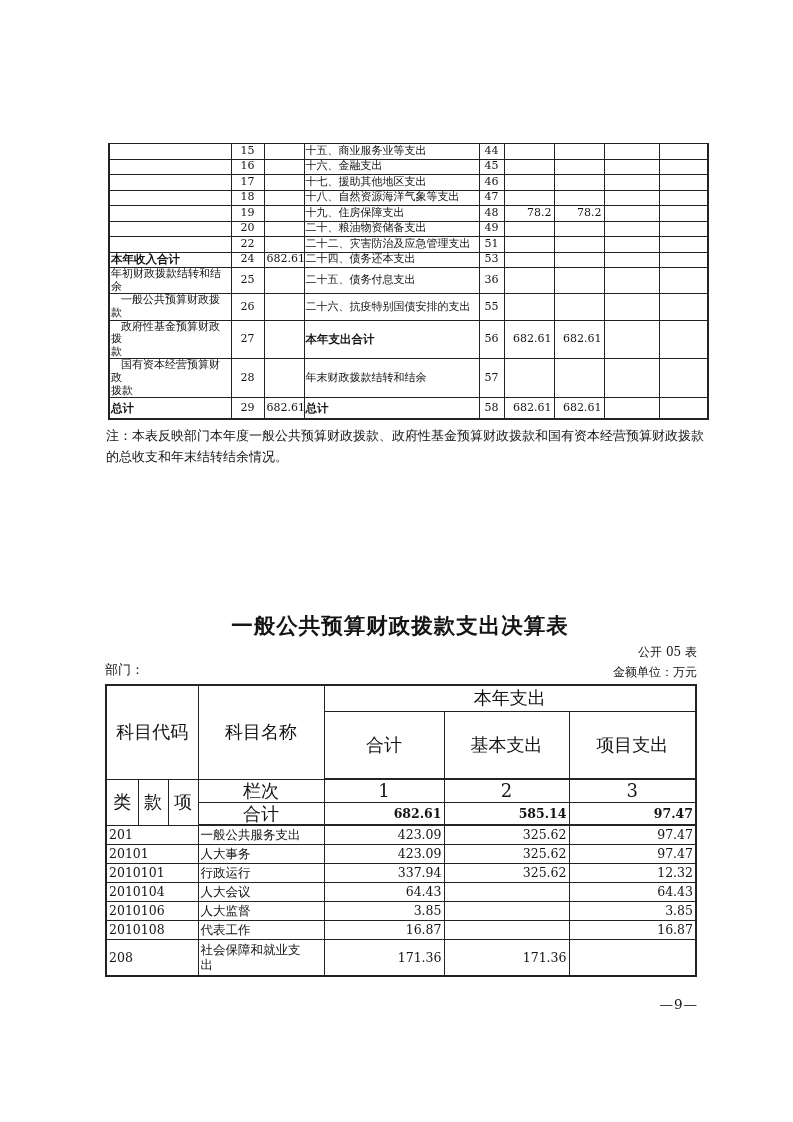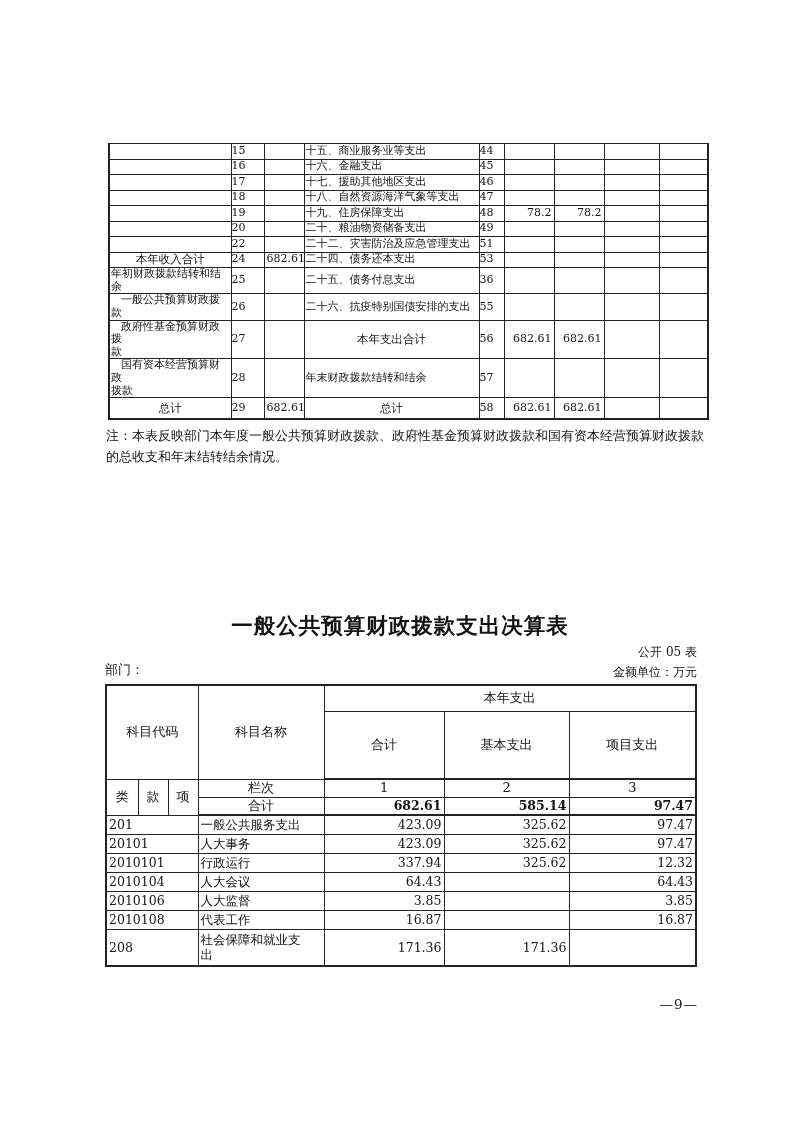--- a/index.html
+++ b/index.html
@@ -10,42 +10,42 @@
   table { border-collapse:collapse; table-layout:fixed; }
   td { vertical-align:middle; overflow:hidden; }
 
   
   .t1 { position:absolute; left:108px; top:143px; width:599px; font-size:11px;
         border:2px solid #232323; border-top-width:1px; }
   .t1 td { border:1px solid #232323; height:15.5px; line-height:1.15; }
   .t1 .item { text-align:left; font-size:11px; padding:0 1px; white-space:pre-line; }
   .t1 .r-item { font-size:11px; }
   .t1 .ind { text-indent:10px; }
-  .t1 .bc { font-weight:normal; text-align:center; text-indent:0; font-size:11.5px; white-space:normal; }
-  .t1 .no { }
+  .t1 .bc { font-weight:bold; text-indent:0; font-size:11.5px; white-space:normal; }
+  .t1 .no { text-align:center; }
   .t1 .num { text-align:right; padding:0 2px; }
   .t1 tr.r27 td { height:27px;margin-top:43px; }
   .t1 tr.r28 td { height:32px; }
   .t1 tr.r29 td { height:21px; }
 
   .note { position:absolute; left:106px; top:426px; width:600px; font-size:13px;
           line-height:20.5px; white-space:pre-line; text-align:left; }
 
   
   .title2 { position:absolute; left:105px; top:611px; width:590px; text-align:center;
             font-size:21.5px; font-weight:bold; letter-spacing:1px; }
   .tag   { position:absolute; top:644px; right:96px; font-size:12px; }
   .dept  { position:absolute; left:105px; top:661px; font-size:13px; }
   .unit  { position:absolute; top:664px; right:96px; font-size:12px; }
 
   
   .t2 { position:absolute; left:105px; top:684px; width:590px; font-size:12.5px;
         border:2px solid #232323; }
   .t2 td { border:1px solid #232323; line-height:1.2; }
-  .t2 .hc { text-align:center; font-size:13px; }
+  .t2 .hc { text-align:center; font-size:18px; }
   .t2 tr.h1 td { height:26px; }
   .t2 tr.h2 td { height:68px; border-bottom-width:2px; }
   .t2 tr.h3 td { height:18px; }
   .t2 tr.h4 td { height:18px; border-bottom-width:2px; }
   .t2 tr.dr td { height:19px; }
   .t2 tr.dr2 td { height:37px; }
   .t2 .code { text-align:left; padding-left:2px; font-size:12.5px; }
   .t2 .name { text-align:left; padding:0 2px; white-space:pre-line; }
   .t2 .num { text-align:right; padding-right:2px; }
   .t2 .b { font-weight:bold; }

